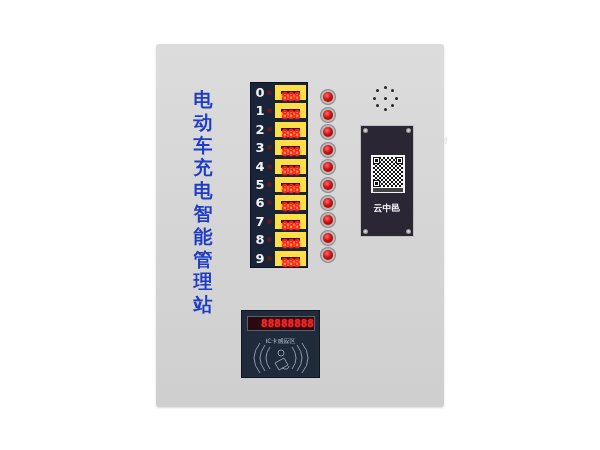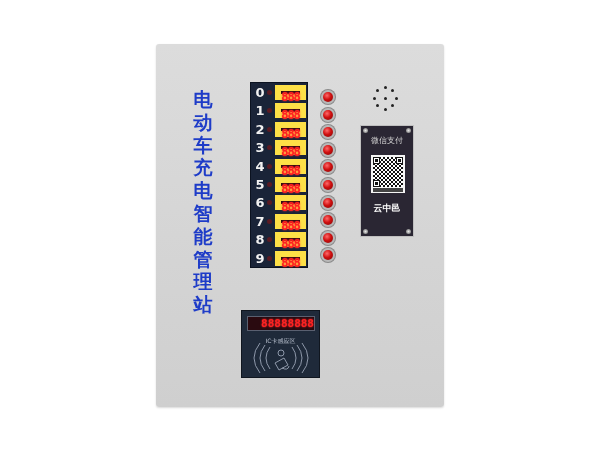--- a/index.html
+++ b/index.html
@@ -9,21 +9,21 @@
   .title span { color:#1e3cc8; font-family:"DejaVu Serif", serif; font-weight:bold; font-size:19px; line-height:22.8px; height:22.8px; }
   .disp { position:absolute; left:250px; top:82px; width:58px; height:186px; background:#1a2438; border:1px solid #0b1220; box-sizing:border-box; }
   .drow { position:absolute; left:0; width:58px; height:17px; }
   .dnum { position:absolute; left:4px; top:0; width:10px; color:#f2f2f2; font-weight:bold; font-size:13px; line-height:17px; text-align:center; }
   .ddot { position:absolute; left:16px; top:6px; width:5px; height:5px; border-radius:50%; background:#5a1a22; }
   .dseg { position:absolute; left:24px; top:1px; width:31px; height:15px; background:#2a0a10; border:6px solid #fde047; box-sizing:border-box; color:#ff2020; font-family:"DejaVu Sans Mono", monospace; font-weight:bold; font-size:12px; line-height:13px; text-align:center; letter-spacing:-1px; text-shadow:0 0 2px #ff3030; }
   .led { position:absolute; left:323px; width:10px; height:10px; border-radius:50%; background:radial-gradient(circle at 40% 35%,#ff6a6a 0%,#d01010 45%,#7a0505 100%); box-shadow:0 0 0 2px #b8b8b8, 0 0 0 3px #8a8a8a; }
   .spk { position:absolute; width:3px; height:3px; background:#222; border-radius:50%; }
   .qrplate { position:absolute; left:360px; top:125px; width:54px; height:112px; background:#2a2633; border:1px solid #bfbfbf; box-sizing:border-box; }
   .screw { position:absolute; width:5px; height:5px; border-radius:50%; background:radial-gradient(circle,#e8e8e8 0%,#8a8a8a 70%); }
-  .qrtitle { position:absolute; left:0; top:9px; width:100%; text-align:center; color:#d8d8d8; font-size:8px; }
+  .qrtitle { position:absolute; left:0; top:9px; width:100%; text-align:right; color:#d8d8d8; font-size:8px;padding-left:35px; }
   .qrbox { position:absolute; left:10px; top:29px; width:34px; height:38px; background:#f4f4f4; }
   .qrcode { position:absolute; left:2px; top:2px; width:30px; height:30px;
     background-color:#fff;
     background-image:
       linear-gradient(45deg,#111 25%,transparent 25%,transparent 75%,#111 75%),
       linear-gradient(45deg,#111 25%,transparent 25%,transparent 75%,#111 75%);
     background-size:4px 4px; background-position:0 0,2px 2px; }
   .qrfinder { position:absolute; width:7px; height:7px; border:1.5px solid #111; background:#fff; box-sizing:border-box; }
   .qrfinder::after { content:""; position:absolute; left:1.5px; top:1.5px; width:1px; height:1px; background:#111; box-shadow:0 0 0 1px #111; }
   .qrcaption { position:absolute; left:2px; top:33px; width:30px; height:4px; background:#444; }

